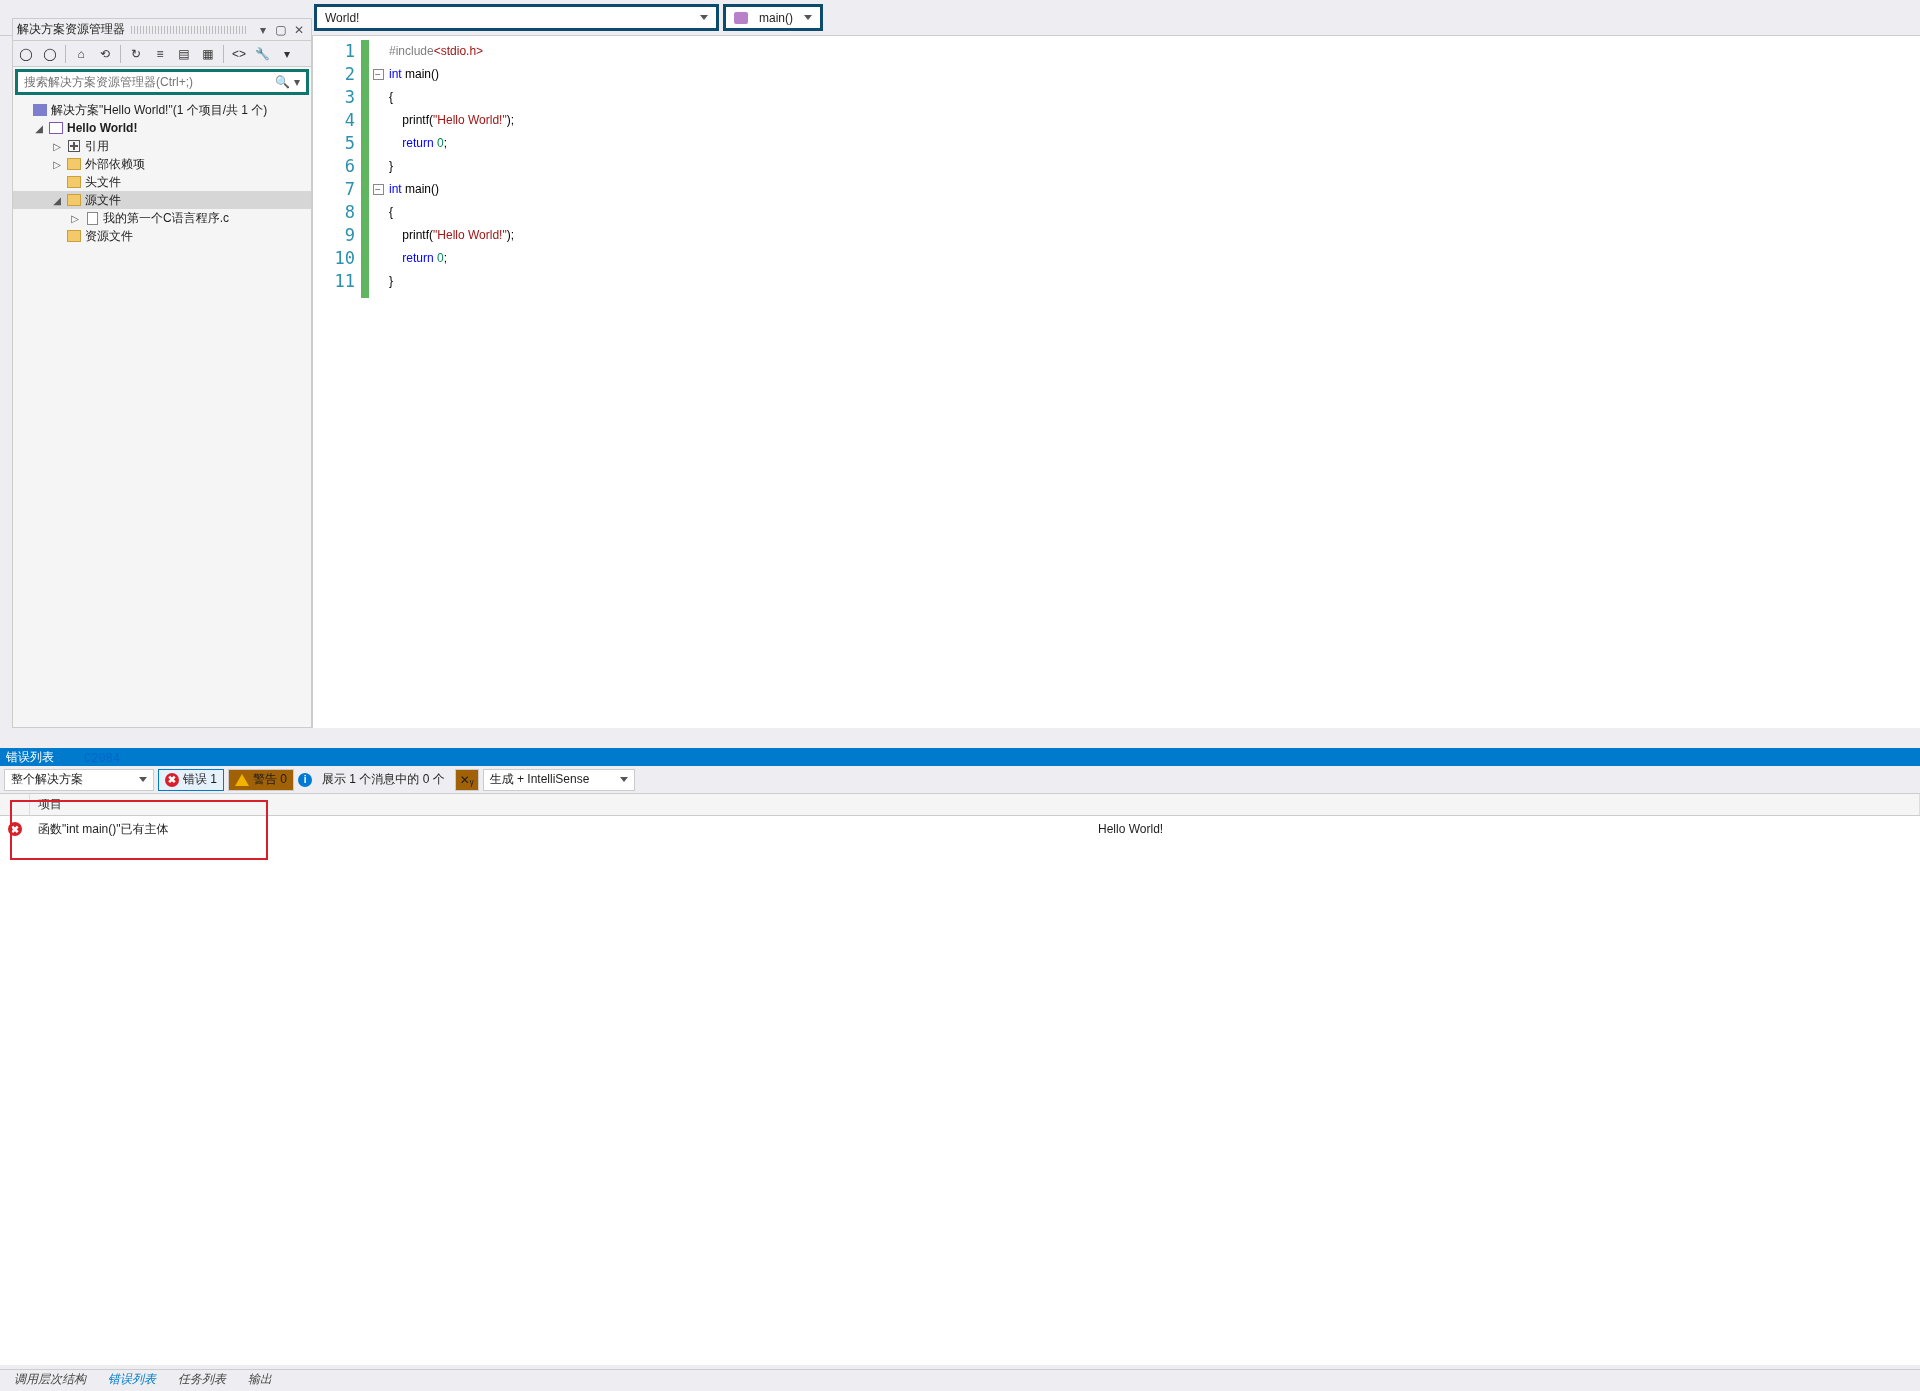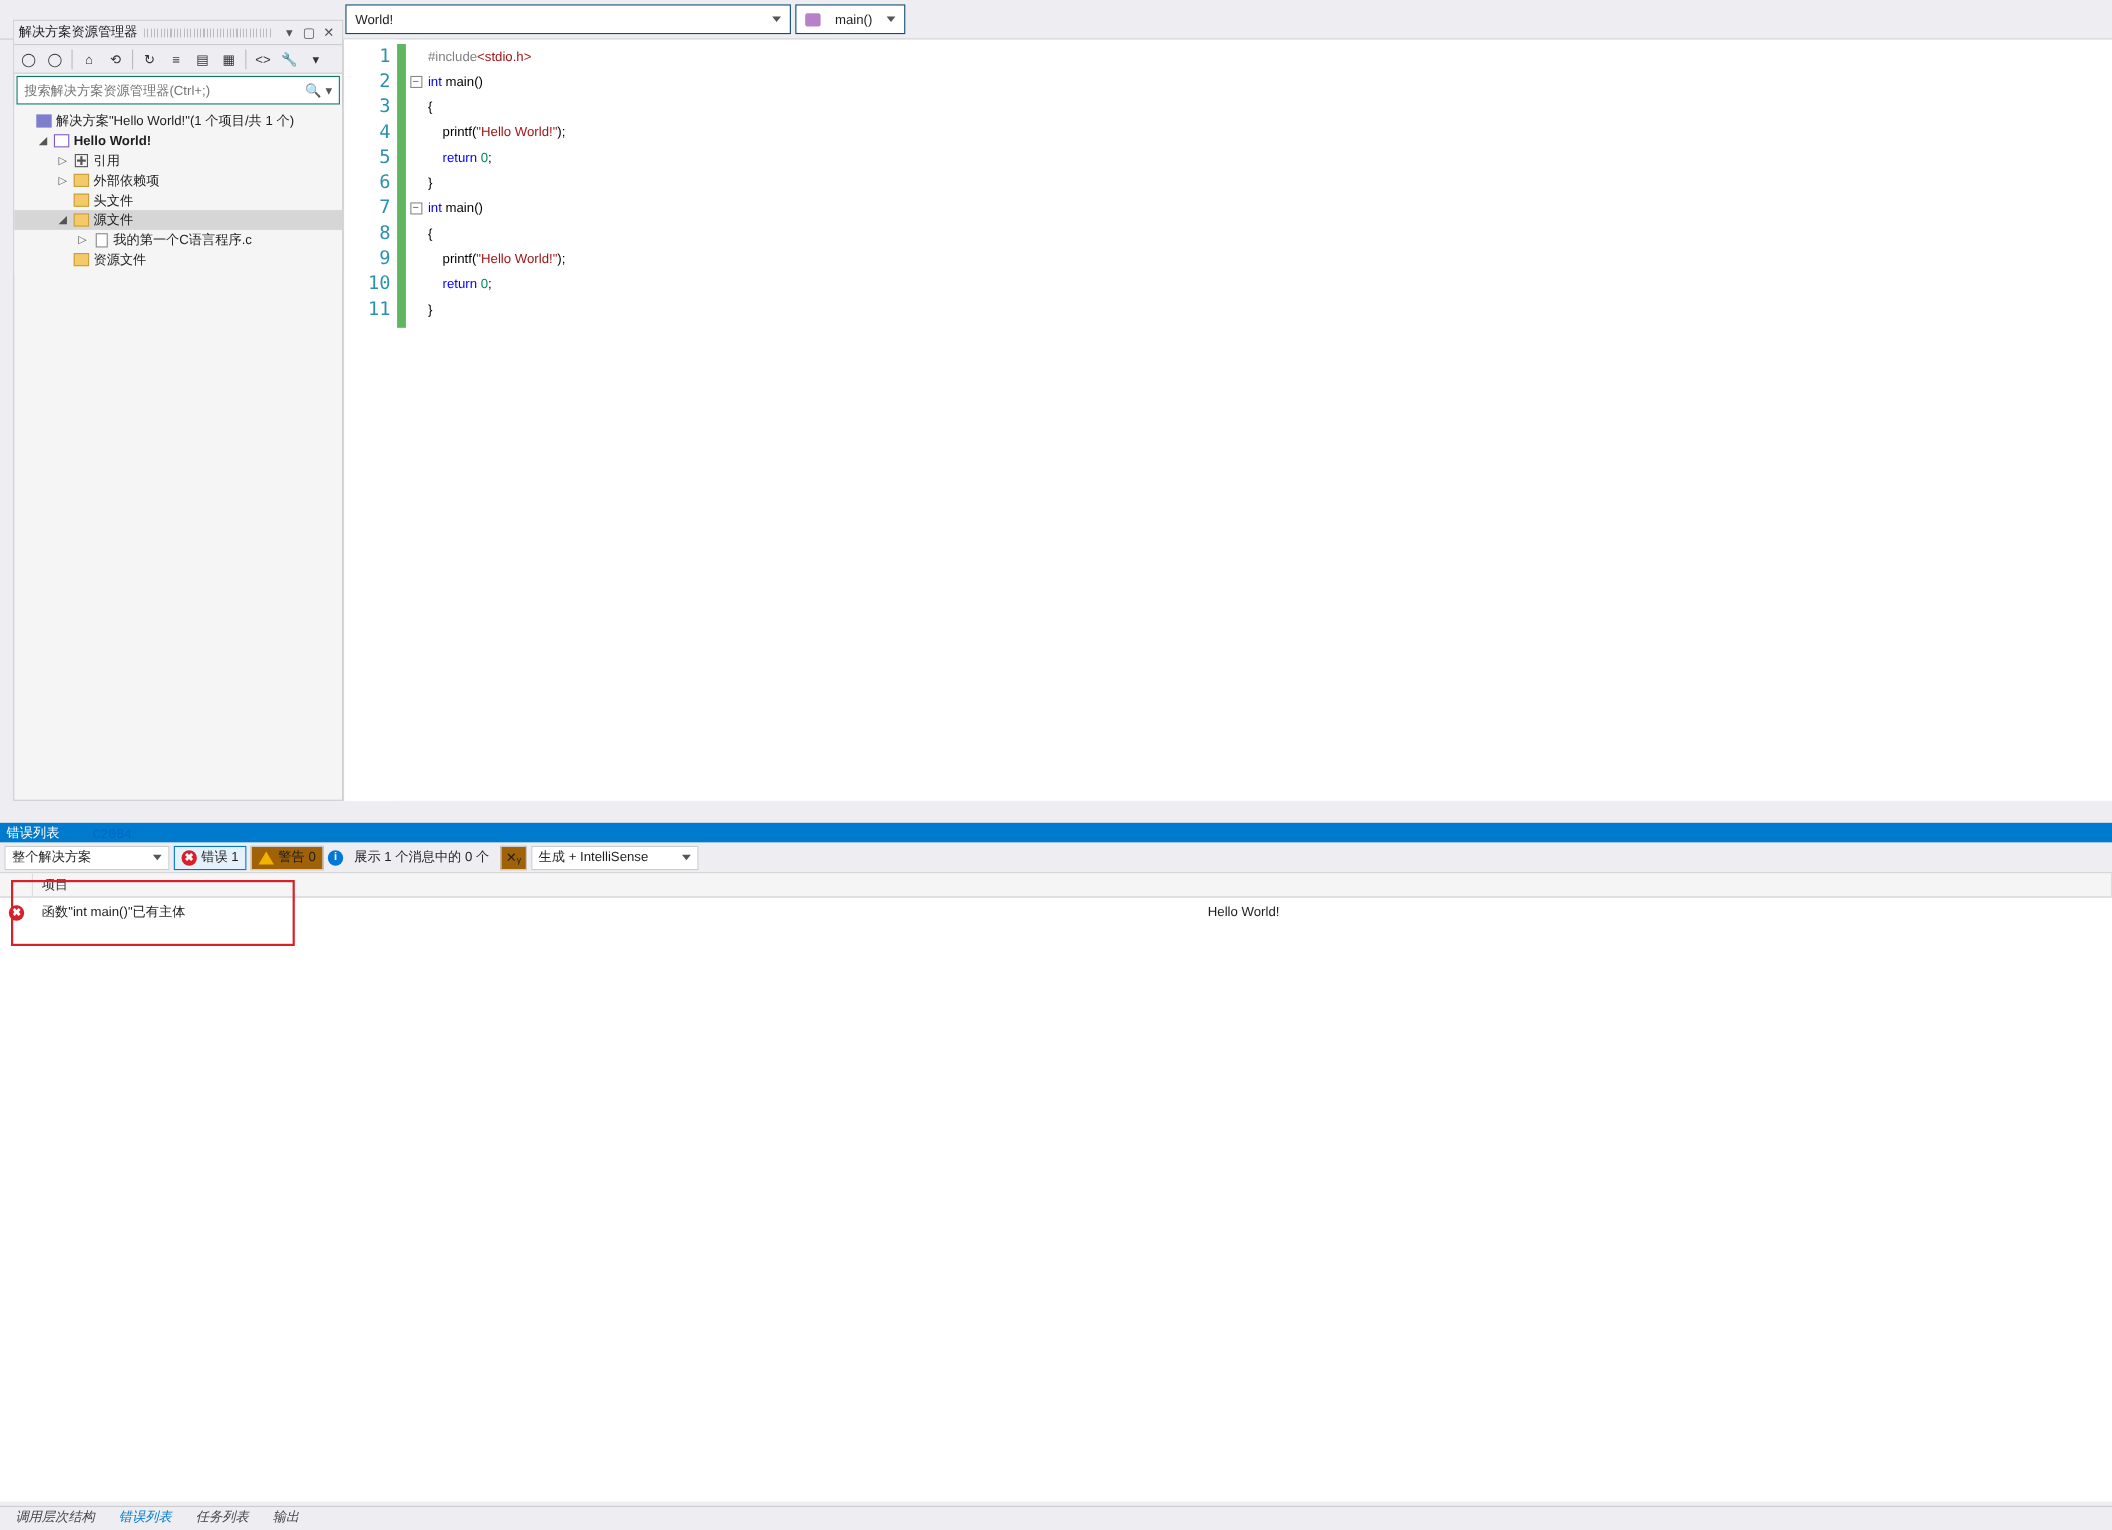--- a/index.html
+++ b/index.html
@@ -1,34 +1,34 @@
 <!DOCTYPE html>
 <html><head>
 <meta charset="utf-8">
 <style>
 * { margin:0; padding:0; box-sizing:border-box; font-family:"Microsoft YaHei","Segoe UI",sans-serif; font-size:12px; }
 body { background:#eeeef2; width:1920px; height:1391px; overflow:hidden; color:#1e1e1e; position:relative; }
 
 
 .topstrip { position:absolute; top:0; left:0; right:0; height:36px; border-bottom:1px solid #ccc; background:#eeeef2; display:flex; }
 .topstrip .spacer { width:312px; }
-.topstrip .crumb { flex:0 0 405px; display:flex; align-items:center; border:1px solid #0c4a6e; margin:4px 2px; background:#fff; padding:0 8px; justify-content:space-between; }
+.topstrip .crumb { flex:0 0 405px; display:flex; align-items:center; border:3px solid #0c4a6e; margin:4px 2px; background:#fff; padding:0 8px; justify-content:space-between; }
 .topstrip .crumb.wide { flex:0 0 450px; }
 .topstrip .crumb.small { flex:0 0 100px; }
 .tri { width:0;height:0;border-left:4px solid transparent;border-right:4px solid transparent;border-top:5px solid #555; display:inline-block;}
 
 
 .sidepanel { position:absolute; left:12px; top:18px; width:300px; height:710px; background:#f5f5f5; border:1px solid #ccc; }
 .sidepanel .titlebar { height:22px; display:flex; align-items:center; background:#eeeef2; border-bottom:1px solid #ccc; padding:0 4px; position:relative;}
 .sidepanel .titlebar .dots { flex:1; height:8px; background:repeating-linear-gradient(90deg,#bbb 0 1px,transparent 1px 3px); margin:0 6px;}
 .sidepanel .titlebar .ctl { width:16px; height:16px; display:flex; align-items:center; justify-content:center; margin-left:2px; color:#555; cursor:default;}
 .sidepanel .toolbar { height:26px; display:flex; align-items:center; padding:0 4px; gap:6px; border-bottom:1px solid #ccc; background:#eeeef2;}
 .sidepanel .toolbar .tb { width:18px; height:18px; display:flex; align-items:center; justify-content:center; color:#333; }
 .sidepanel .toolbar .sep { width:1px; height:18px; background:#bbb; }
-.sidepanel .search { height:26px; display:flex; align-items:center; background:#fff; border:1px solid #0f766e; margin:2px;}
+.sidepanel .search { height:26px; display:flex; align-items:center; background:#fff; border:3px solid #0f766e; margin:2px;}
 .sidepanel .search input { flex:1; border:none; outline:none; padding:0 6px; font-size:12px; color:#888; background:transparent;}
 .sidepanel .tree { padding:4px 0; background:#f5f5f5; }
 .tree-row { display:flex; align-items:center; height:18px; padding-left:4px; white-space:nowrap; }
 .tree-row .tw { width:12px; text-align:center; color:#555; font-size:10px;}
 .tree-row .ic { width:16px; height:14px; margin:0 3px; display:inline-flex; align-items:center; justify-content:center;}
 .tree-row.sel { background:#d6d6d6; }
 .tree-row.bold .lbl { font-weight:bold; }
 .indent1{padding-left:20px} .indent2{padding-left:38px} .indent3{padding-left:56px}
 
 

